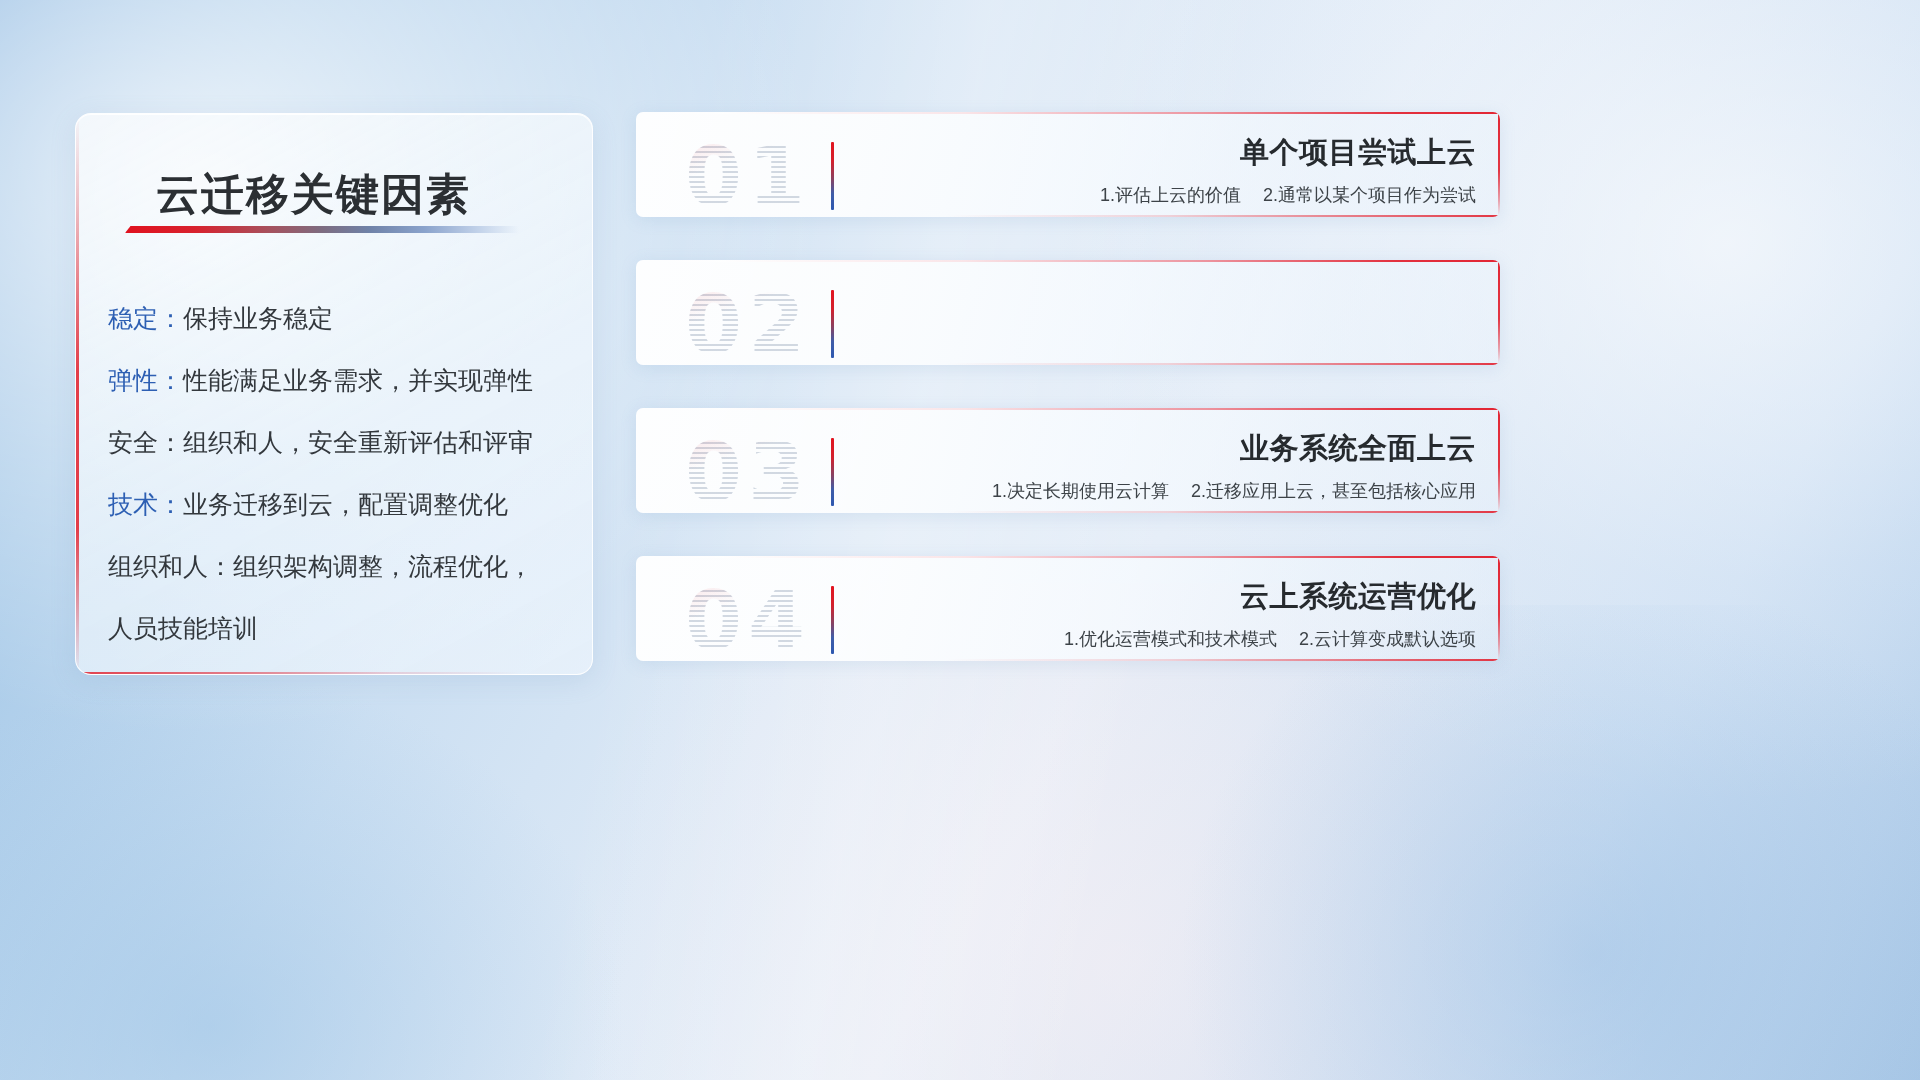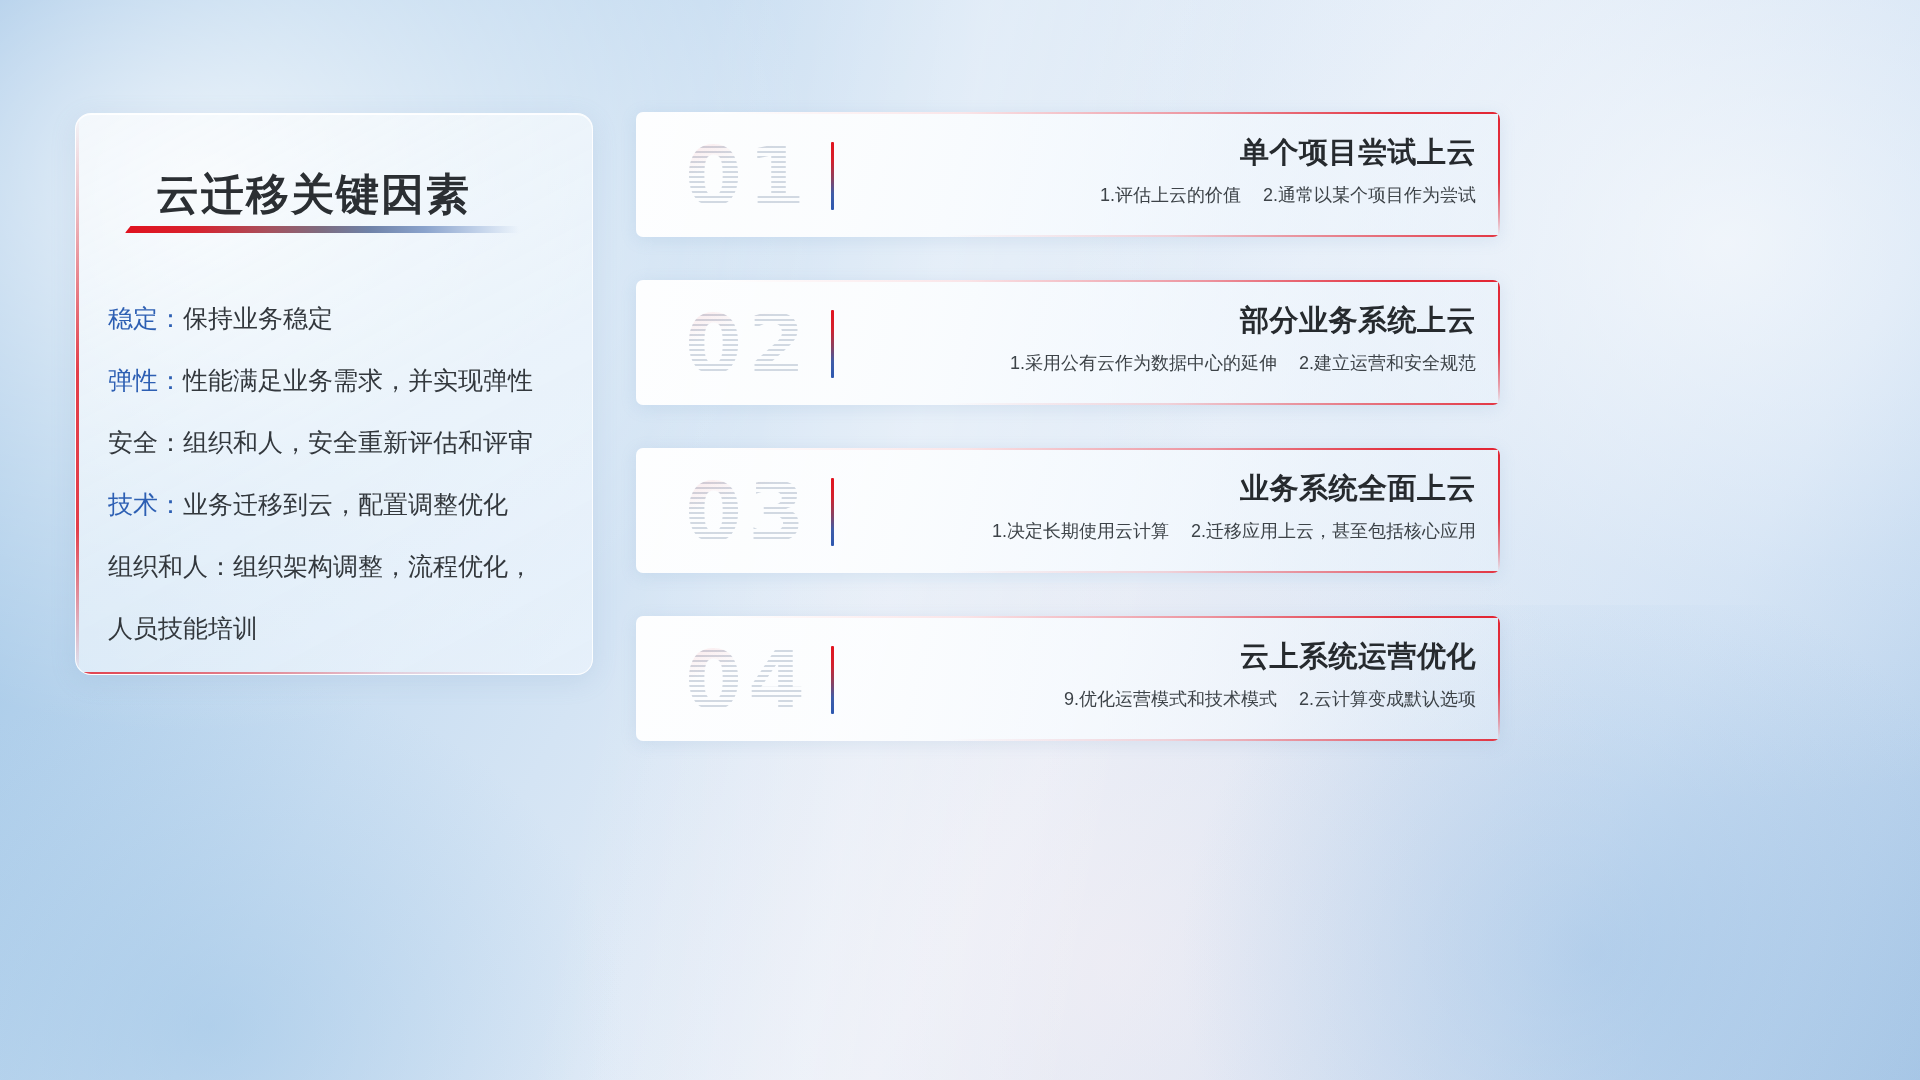--- a/index.html
+++ b/index.html
@@ -120,21 +120,21 @@
   .list-line:last-child{margin-bottom:0;}
   .ll-label{font-weight:normal;}
   .ll-label.accent{color:#2d5fb3;}
   .ll-label.plain{color:#33383d;}
   .ll-text{color:#33383d;}
 
   
   #cards{position:absolute;left:636px;top:112px;width:864px;}
   .card{
     position:relative;
-    height:125px;
+    height:105px;
     margin-bottom:43px;
     border-radius:7px;
     background:linear-gradient(106deg,
         rgba(255,255,255,.96) 0%,
         rgba(253,254,255,.93) 26%,
         rgba(247,251,255,.80) 55%,
         rgba(241,247,253,.58) 78%,
         rgba(236,244,252,.40) 100%);
     box-shadow:0 3px 16px rgba(120,158,200,.17);
     overflow:hidden;
@@ -291,24 +291,20 @@
       </div>
     </article>
 
     <article class="card">
       <div class="card-topline"></div>
       <div class="card-rightline"></div>
       <div class="card-bottomline"></div>
       <div class="card-num">02</div>
       <div class="card-num-shadow">02</div>
       <div class="card-divider"></div>
-      <div class="card-body">
-        <h2 class="card-title">部分业务系统上云</h2>
-        <p class="card-sub"><span>1.采用公有云作为数据中心的延伸</span><span class="gap"></span><span>2.建立运营和安全规范</span></p>
-      </div>
     </article>
 
     <article class="card">
       <div class="card-topline"></div>
       <div class="card-rightline"></div>
       <div class="card-bottomline"></div>
       <div class="card-num">03</div>
       <div class="card-num-shadow">03</div>
       <div class="card-divider"></div>
       <div class="card-body">
@@ -319,18 +315,18 @@
 
     <article class="card">
       <div class="card-topline"></div>
       <div class="card-rightline"></div>
       <div class="card-bottomline"></div>
       <div class="card-num">04</div>
       <div class="card-num-shadow">04</div>
       <div class="card-divider"></div>
       <div class="card-body">
         <h2 class="card-title">云上系统运营优化</h2>
-        <p class="card-sub"><span>9.优化运营模式和技术模式</span><span class="gap"></span><span>2.云计算变成默认选项</span></p>
+        <p class="card-sub"><span>1.优化运营模式和技术模式</span><span class="gap"></span><span>2.云计算变成默认选项</span></p>
       </div>
     </article>
 
   </section>
 </div>
 
 </body></html>

